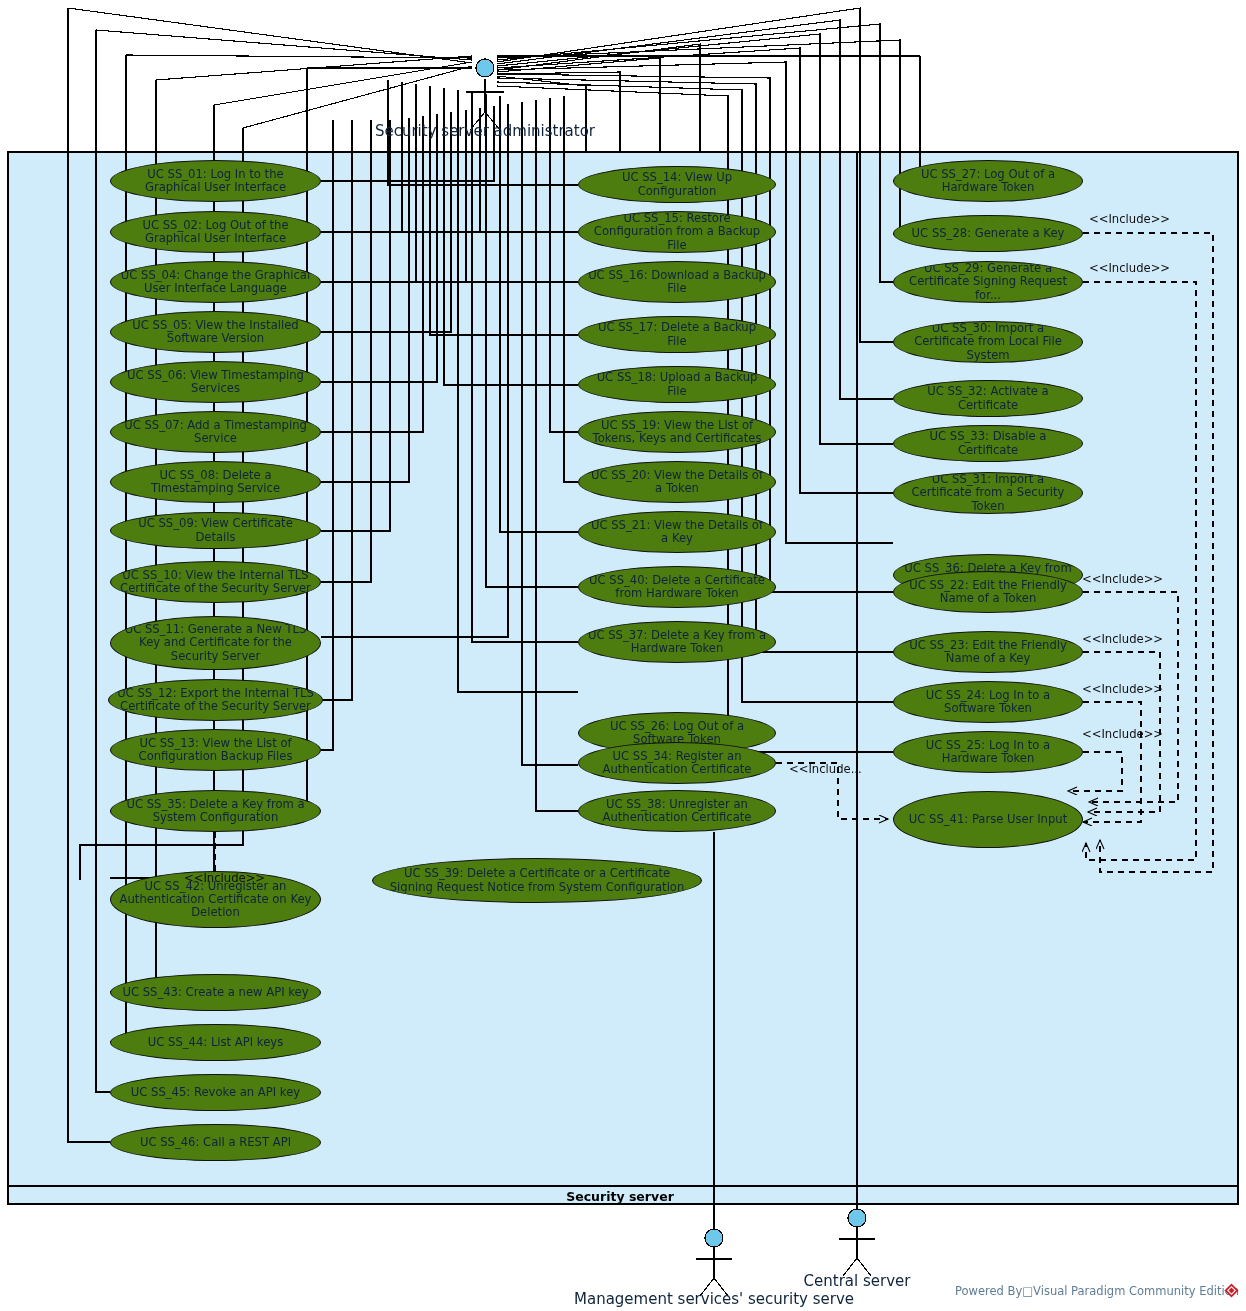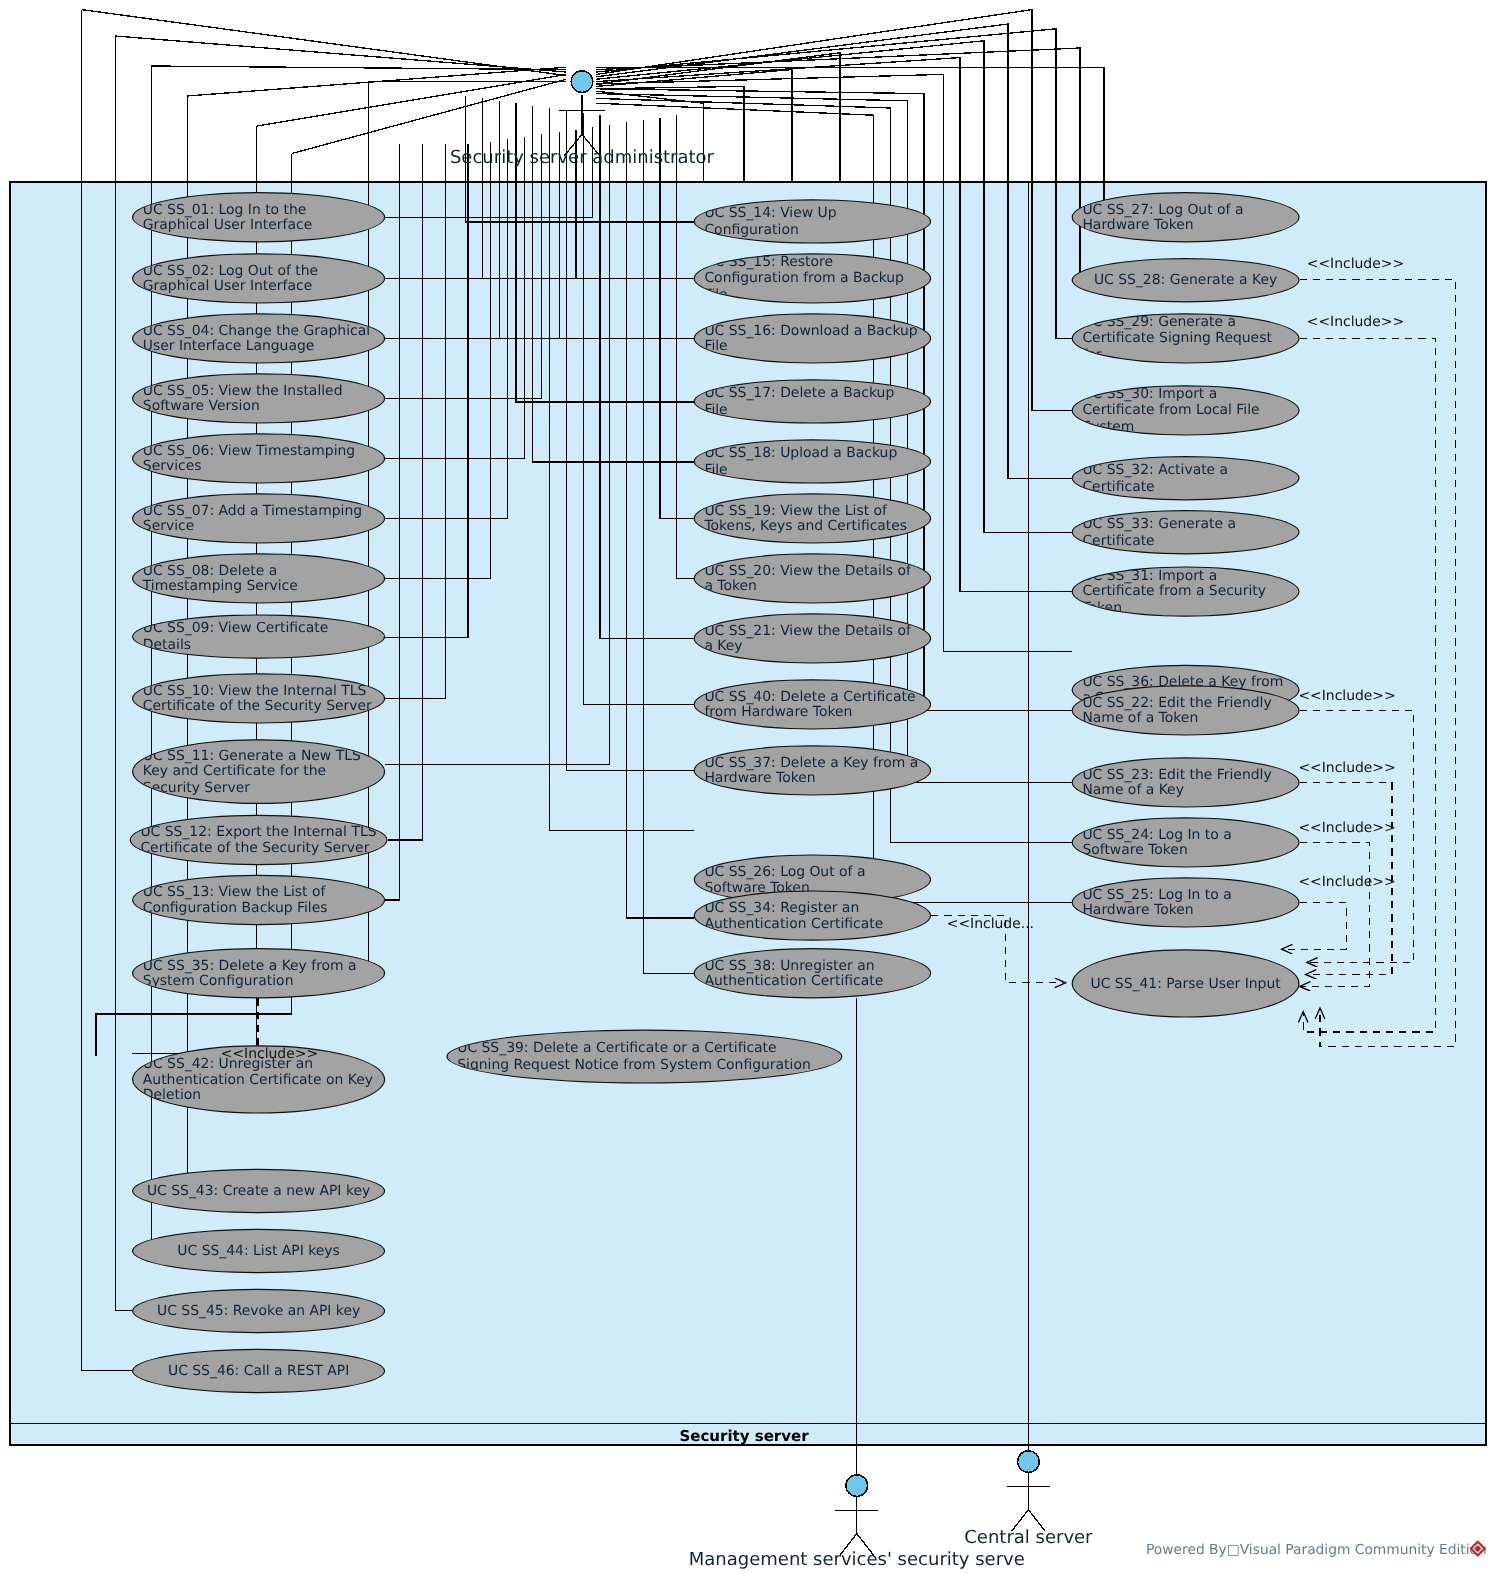--- a/index.html
+++ b/index.html
@@ -1,22 +1,22 @@
 <!DOCTYPE html>
 <html><head>
 <meta charset="utf-8">
 <title>Security server use case diagram</title>
 <style>
   html,body{margin:0;padding:0;background:#ffffff;}
   body{font-family:"DejaVu Sans","Liberation Sans",sans-serif;}
   #stage{position:relative;width:1246px;height:1311px;overflow:hidden;background:#ffffff;}
   #stage svg.layer{position:absolute;left:0;top:0;width:1246px;height:1311px;}
   .uc{position:absolute;display:flex;align-items:center;justify-content:center;
-      text-align:left;border-radius:50%;
-      background:#a3a3a3;border:1.4px solid #111;
+      text-align:center;border-radius:50%;
+      background:#4d7c0f;border:1.4px solid #111;
       color:#10243a;font-size:11.6px;line-height:13.2px;
       box-sizing:border-box;padding:0 8px;overflow:hidden;}
   .syslabel{position:absolute;font-weight:bold;font-size:12.5px;color:#000;
       text-align:center;white-space:nowrap;}
   .actorlabel{position:absolute;font-size:15px;color:#10243a;white-space:nowrap;text-align:center;}
   .inclabel{position:absolute;font-size:11.6px;color:#111;white-space:nowrap;}
   .footer{position:absolute;font-size:11.5px;color:#5f7d95;white-space:nowrap;}
   .vplogo{position:absolute;width:15px;height:15px;}
 </style>
 </head>
@@ -186,21 +186,21 @@
       <div class="uc" style="left: 578px; top: 742px; width: 198px; height: 42px;">UC SS_34: Register an Authentication Certificate</div>
       <div class="uc" style="left: 578px; top: 790px; width: 198px; height: 42px;">UC SS_38: Unregister an Authentication Certificate</div>
       <div class="uc" style="left: 372px; top: 858px; width: 330px; height: 45px;">UC SS_39: Delete a Certificate or a Certificate Signing Request Notice from System Configuration</div>
     </div>
   <div id="uc-right">
       <div class="uc" style="left: 893px; top: 160px; width: 190px; height: 42px;">UC SS_27: Log Out of a Hardware Token</div>
       <div class="uc" style="left: 893px; top: 215px; width: 190px; height: 37px;">UC SS_28: Generate a Key</div>
       <div class="uc" style="left: 893px; top: 261px; width: 190px; height: 42px;">UC SS_29: Generate a Certificate Signing Request for...</div>
       <div class="uc" style="left: 893px; top: 321px; width: 190px; height: 42px;">UC SS_30: Import a Certificate from Local File System</div>
       <div class="uc" style="left: 893px; top: 380px; width: 190px; height: 37px;">UC SS_32: Activate a Certificate</div>
-      <div class="uc" style="left: 893px; top: 425px; width: 190px; height: 37px;">UC SS_33: Generate a Certificate</div>
+      <div class="uc" style="left: 893px; top: 425px; width: 190px; height: 37px;">UC SS_33: Disable a Certificate</div>
       <div class="uc" style="left: 893px; top: 472px; width: 190px; height: 42px;">UC SS_31: Import a Certificate from a Security Token</div>
       <div class="uc" style="left: 893px; top: 522px; width: 190px; height: 42px; margin-top: 32px;">UC SS_36: Delete a Key from a Software Token</div>
       <div class="uc" style="left: 893px; top: 571px; width: 190px; height: 42px;">UC SS_22: Edit the Friendly Name of a Token</div>
       <div class="uc" style="left: 893px; top: 631px; width: 190px; height: 42px;">UC SS_23: Edit the Friendly Name of a Key</div>
       <div class="uc" style="left: 893px; top: 681px; width: 190px; height: 42px;">UC SS_24: Log In to a Software Token</div>
       <div class="uc" style="left: 893px; top: 731px; width: 190px; height: 42px;">UC SS_25: Log In to a Hardware Token</div>
       <div class="uc" style="left: 893px; top: 791px; width: 190px; height: 57px;">UC SS_41: Parse User Input</div>
     </div>
 
   <div id="actor-labels">

